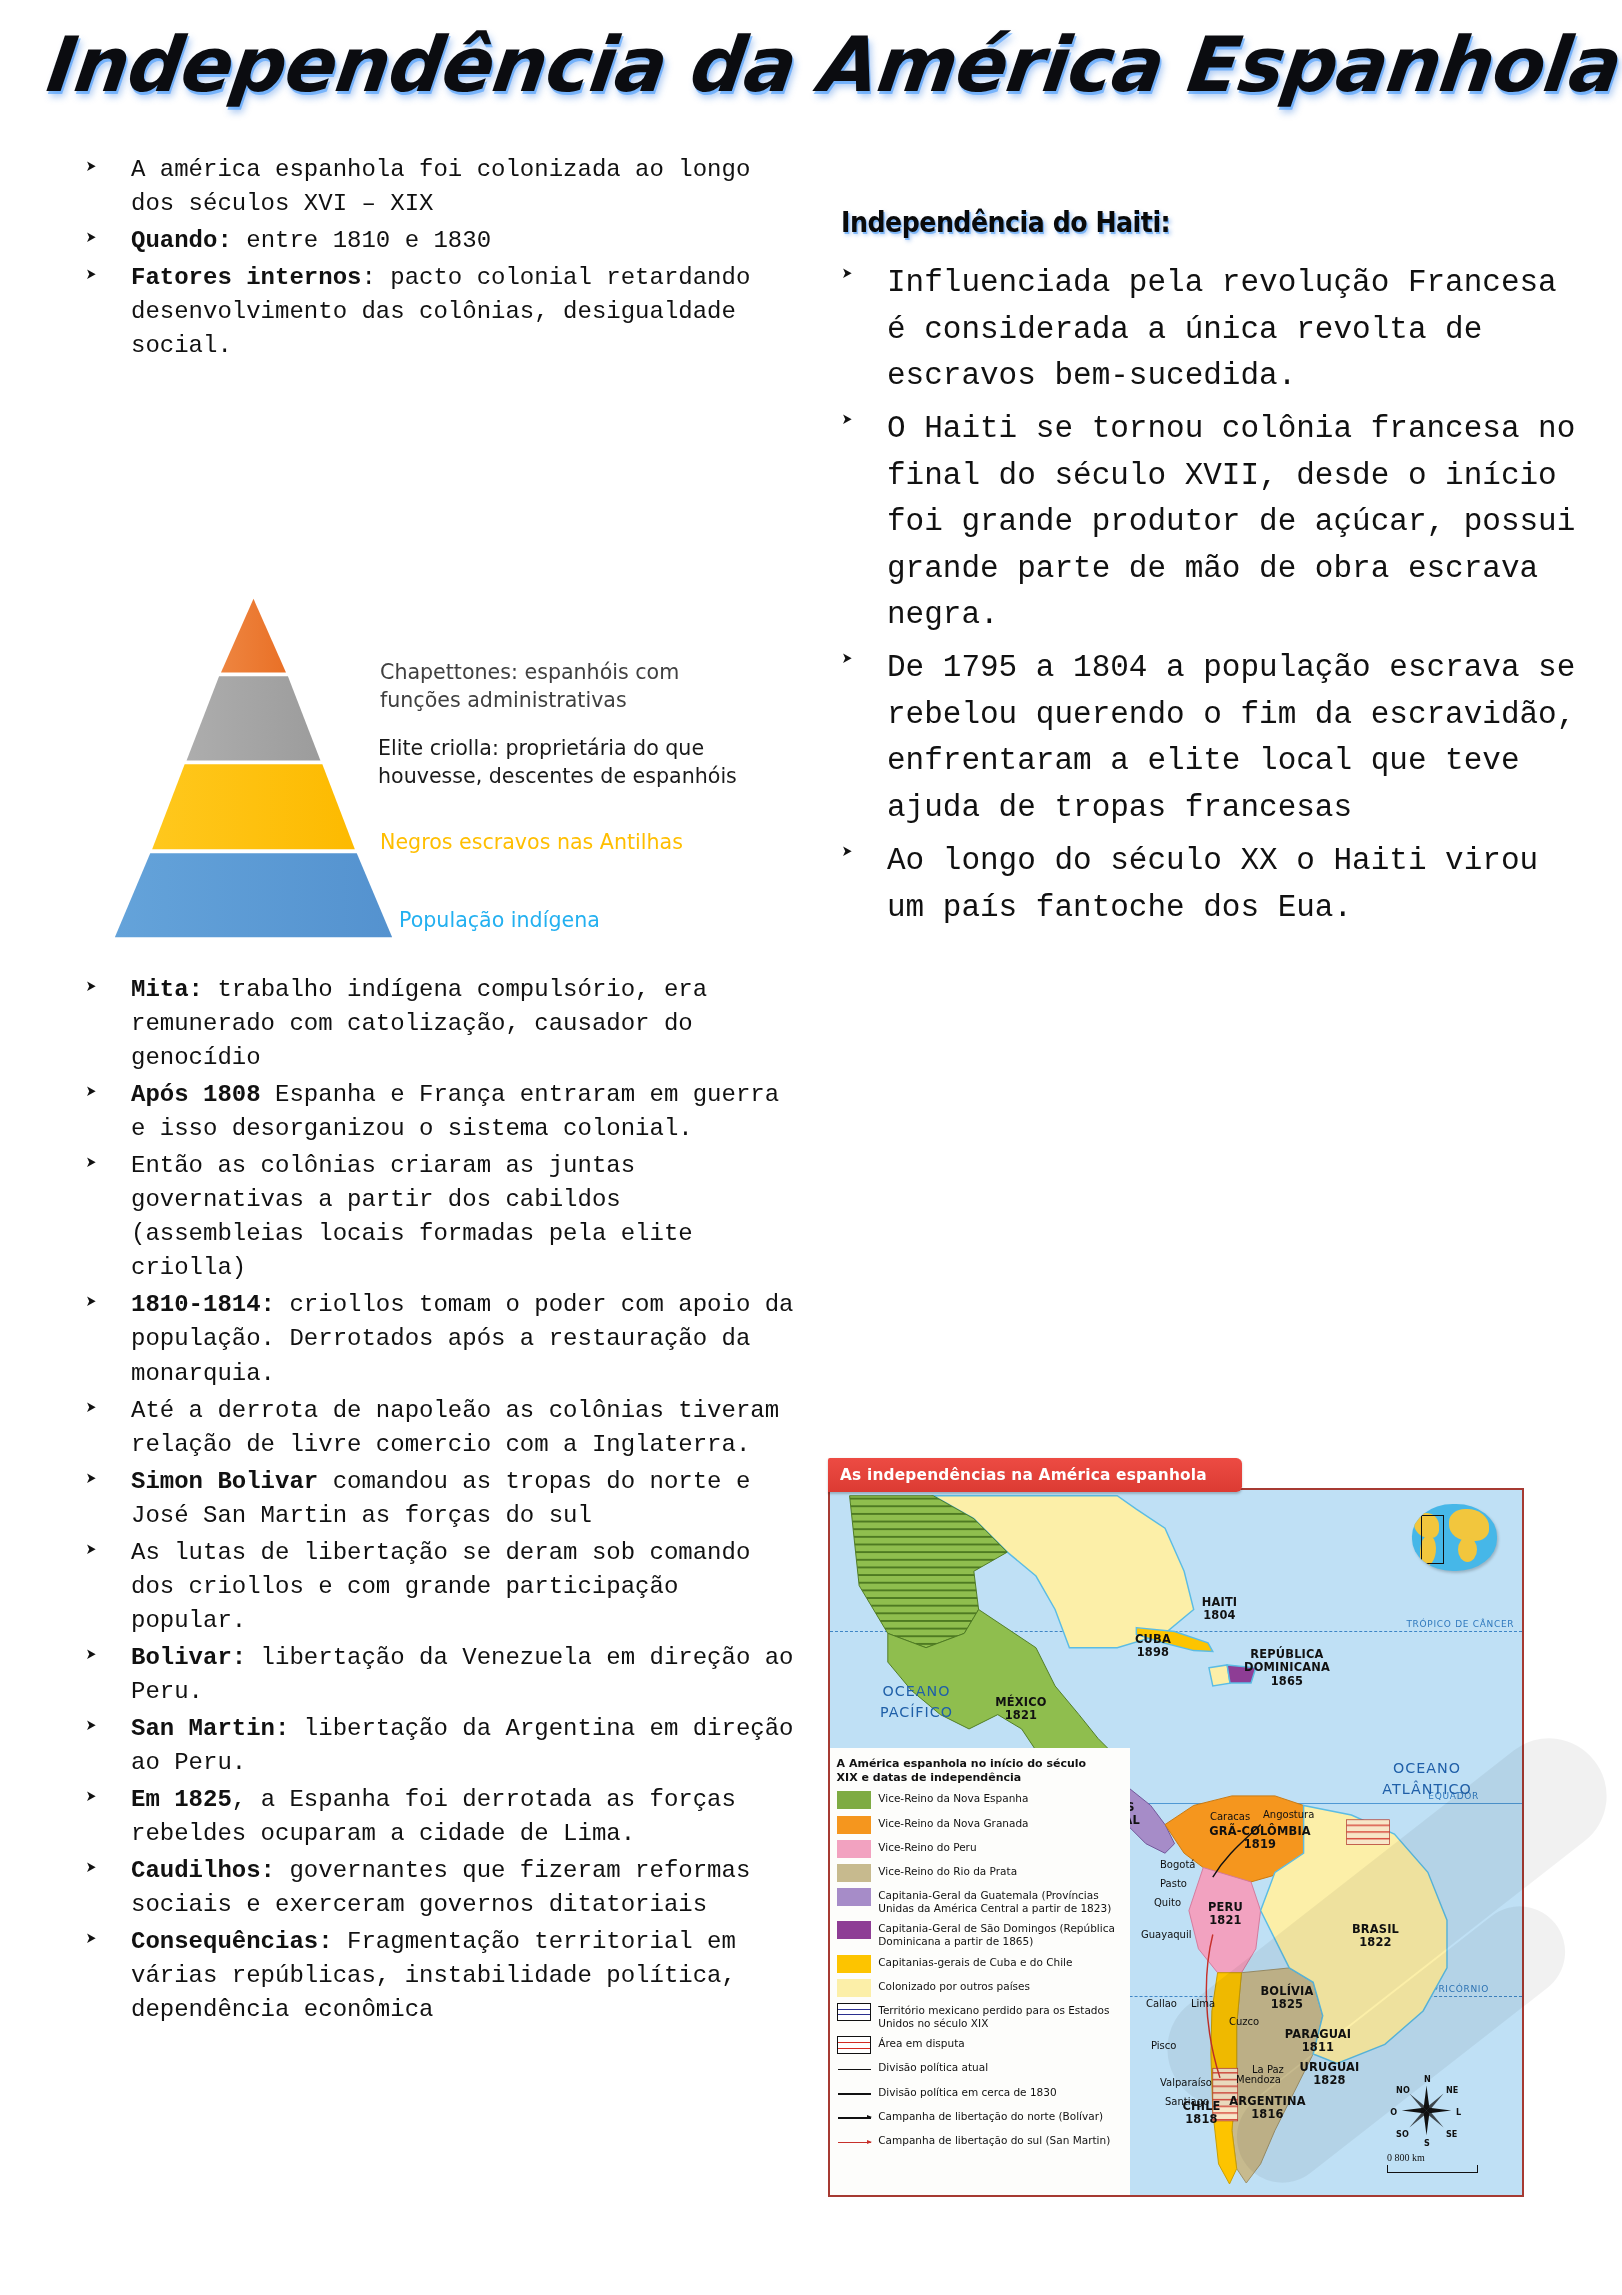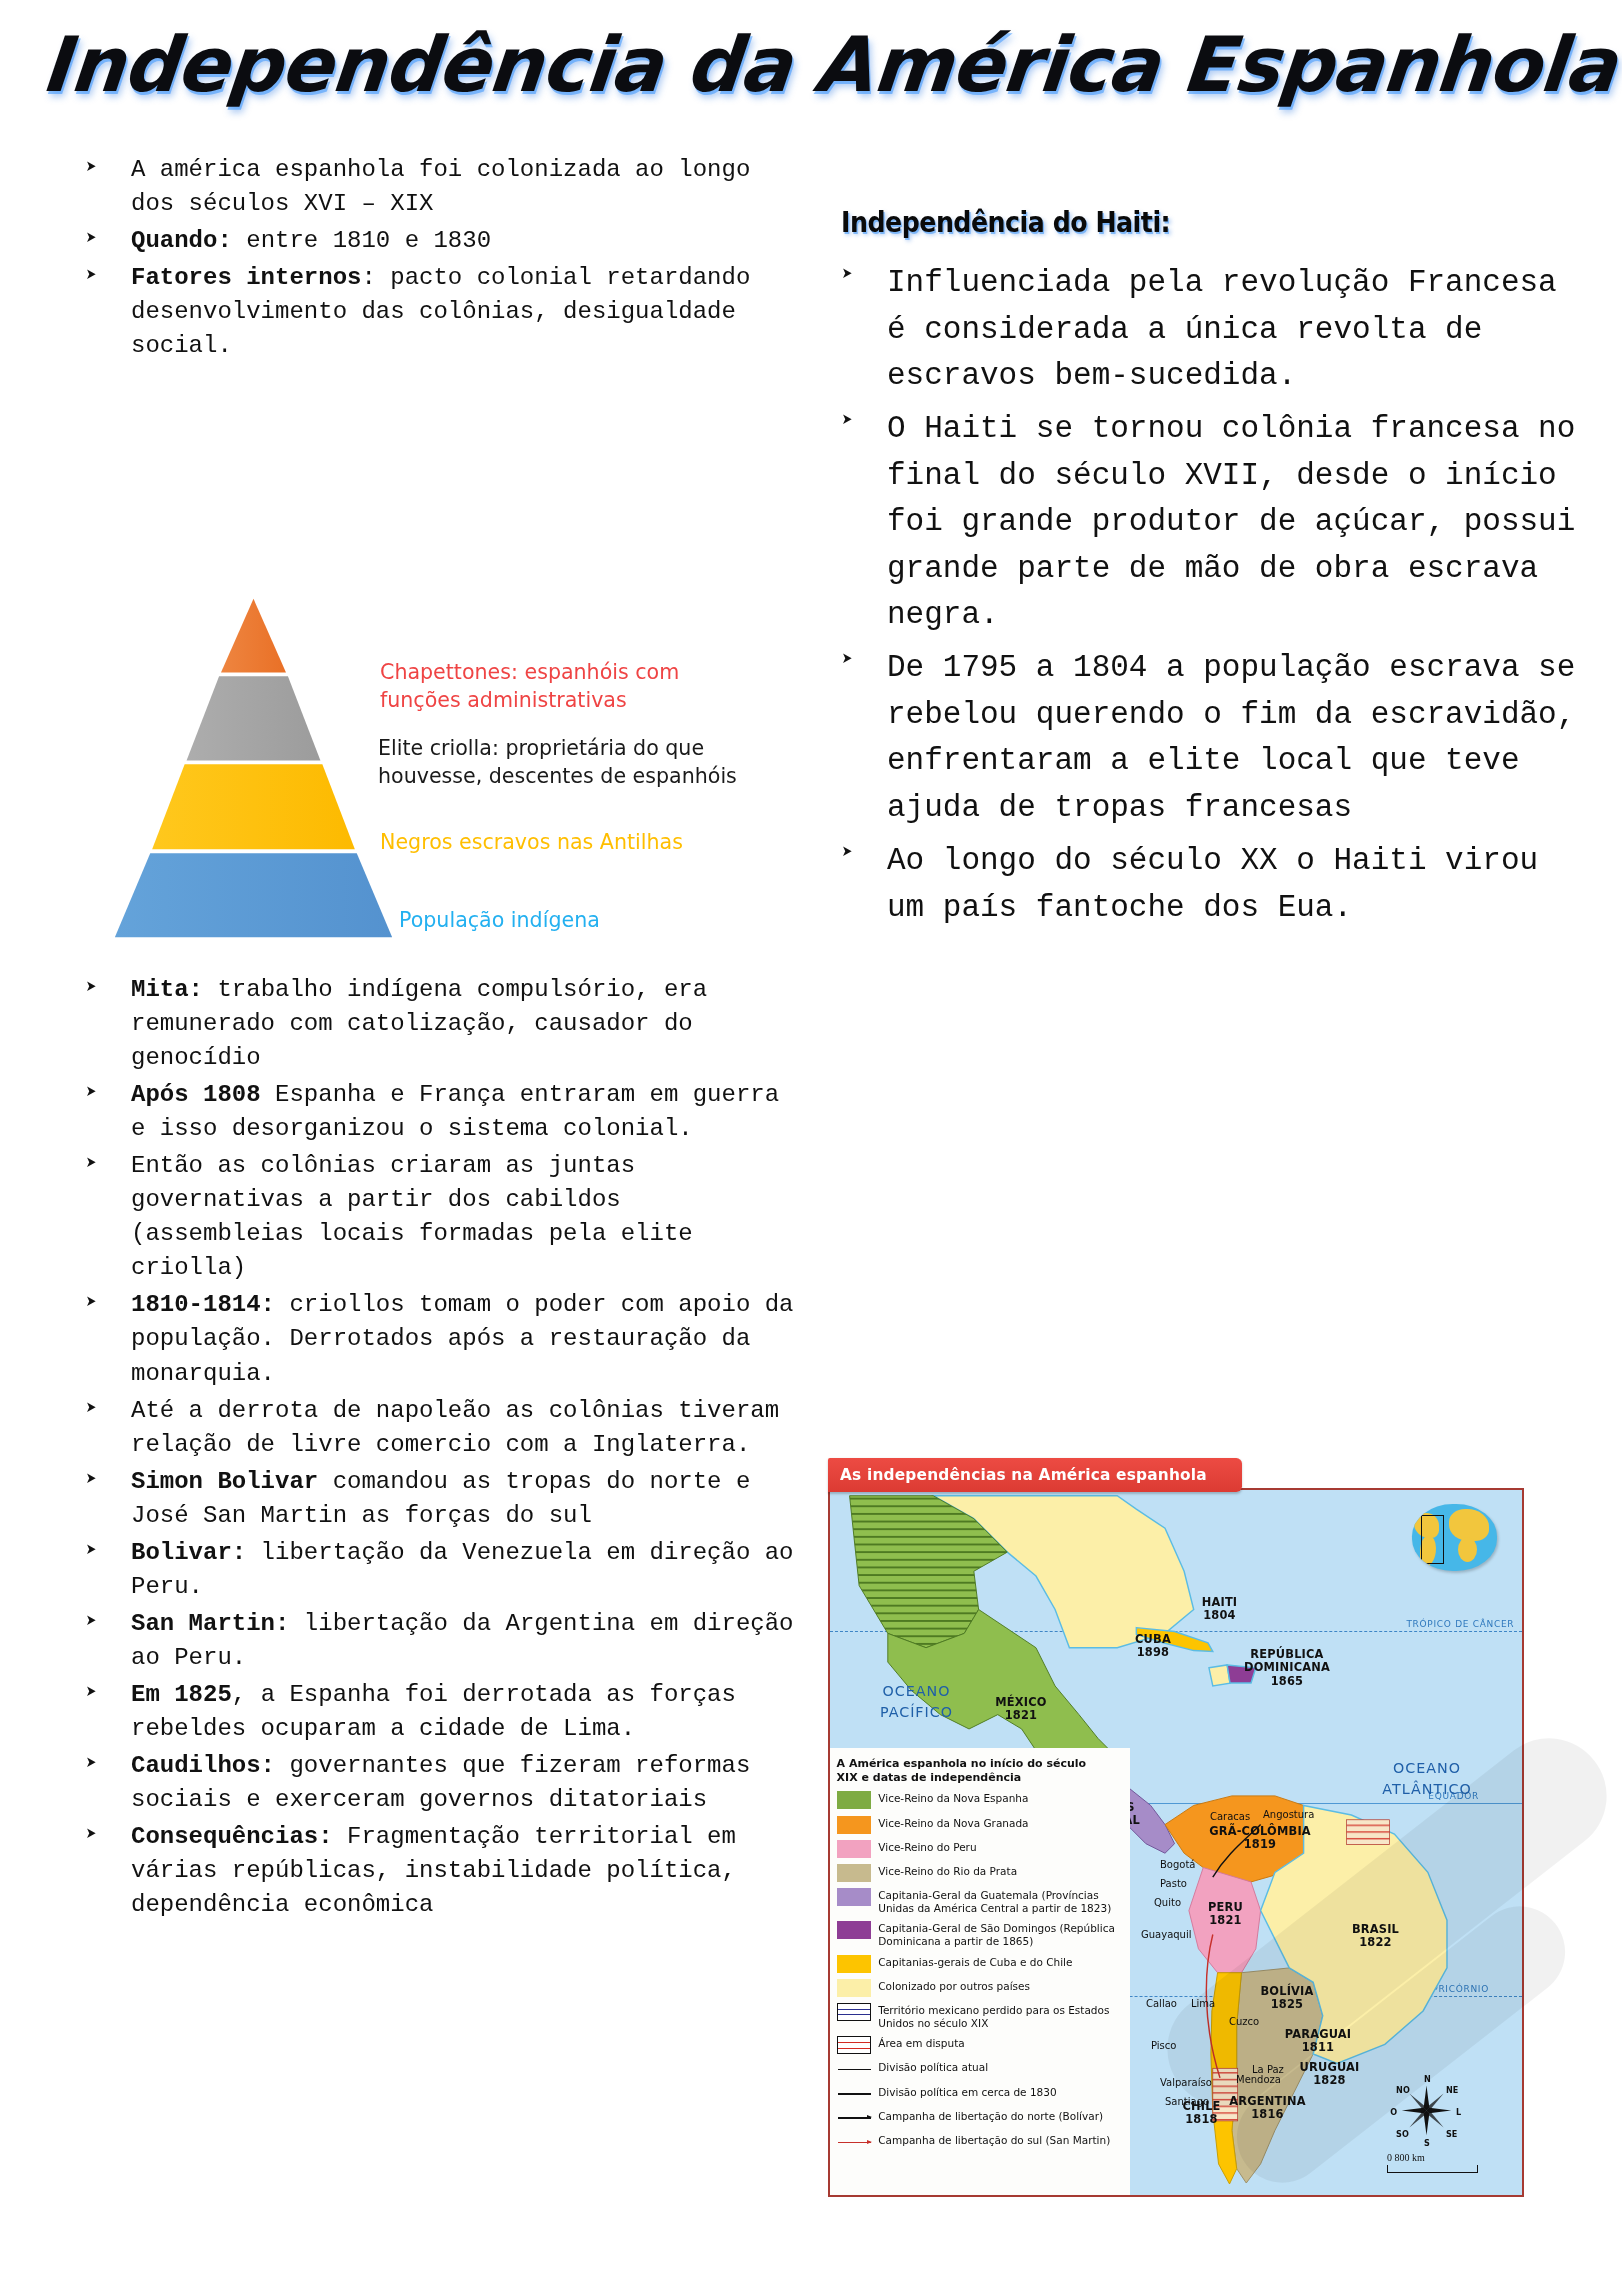--- a/index.html
+++ b/index.html
@@ -49,21 +49,21 @@
   }
   #col-right ul.bullets > li{font-size:31px;line-height:1.5;margin-bottom:6.7px;}
 
   
   #pyramid-block{position:absolute;left:86px;top:591px;width:708px;height:363px;}
   #pyramid-svg{position:absolute;left:19px;top:3.8px;}
   .pyr-label{
     position:absolute;font-size:20.6px;line-height:1.38;
     font-family:"DejaVu Sans","Liberation Sans",sans-serif;
   }
-  #lbl-chapettones{left:294px;top:67px;width:363px;color:#ef4444;}
+  #lbl-chapettones{left:294px;top:67px;width:363px;color:#404040;}
   #lbl-criolla{left:292px;top:143px;width:402px;color:#1a1a1a;}
   #lbl-negros{left:294px;top:237px;width:383px;color:#FFBE00;}
   #lbl-indigena{left:313px;top:315px;width:335px;color:#23B0F0;}
 
   
   #map-figure{
     position:absolute;left:828px;top:1458px;width:696px;height:739px;
   }
   #map-title-bar{
     position:absolute;left:0;top:0;width:378px;height:34px;
@@ -177,20 +177,21 @@
 </div>
 
 <div class="col" id="col-left-2" style="left:81px;top:973px;width:717px;">
   <ul class="bullets" id="left-bullets-bottom">
       <li><span class="b">Mita:</span><span> trabalho indígena compulsório, era remunerado com catolização, causador do genocídio</span></li>
       <li><span class="b">Após 1808</span><span> Espanha e França entraram em guerra e isso desorganizou o sistema colonial.</span></li>
       <li><span>Então as colônias criaram as juntas governativas a partir dos cabildos (assembleias locais formadas pela elite criolla)</span></li>
       <li><span class="b">1810-1814:</span><span> criollos tomam o poder com apoio da população. Derrotados após a restauração da monarquia.</span></li>
       <li><span>Até a derrota de napoleão as colônias tiveram relação de livre comercio com a Inglaterra.</span></li>
       <li><span class="b">Simon Bolivar</span><span> comandou as tropas do norte e José San Martin as forças do sul</span></li>
+      <li><span>As lutas de libertação se deram sob comando dos criollos e com grande participação popular.</span></li>
       <li><span class="b">Bolivar:</span><span> libertação da Venezuela em direção ao Peru.</span></li>
       <li><span class="b">San Martin:</span><span> libertação da Argentina em direção ao Peru.</span></li>
       <li><span class="b">Em 1825</span><span>, a Espanha foi derrotada as forças rebeldes ocuparam a cidade de Lima.</span></li>
       <li><span class="b">Caudilhos:</span><span> governantes que fizeram reformas sociais e exerceram governos ditatoriais</span></li>
       <li><span class="b">Consequências:</span><span> Fragmentação territorial em várias repúblicas, instabilidade política, dependência econômica</span></li>
     </ul>
 </div>
 
 <div class="col" id="col-right">
   <div id="haiti-heading">Independência do Haiti:</div>

